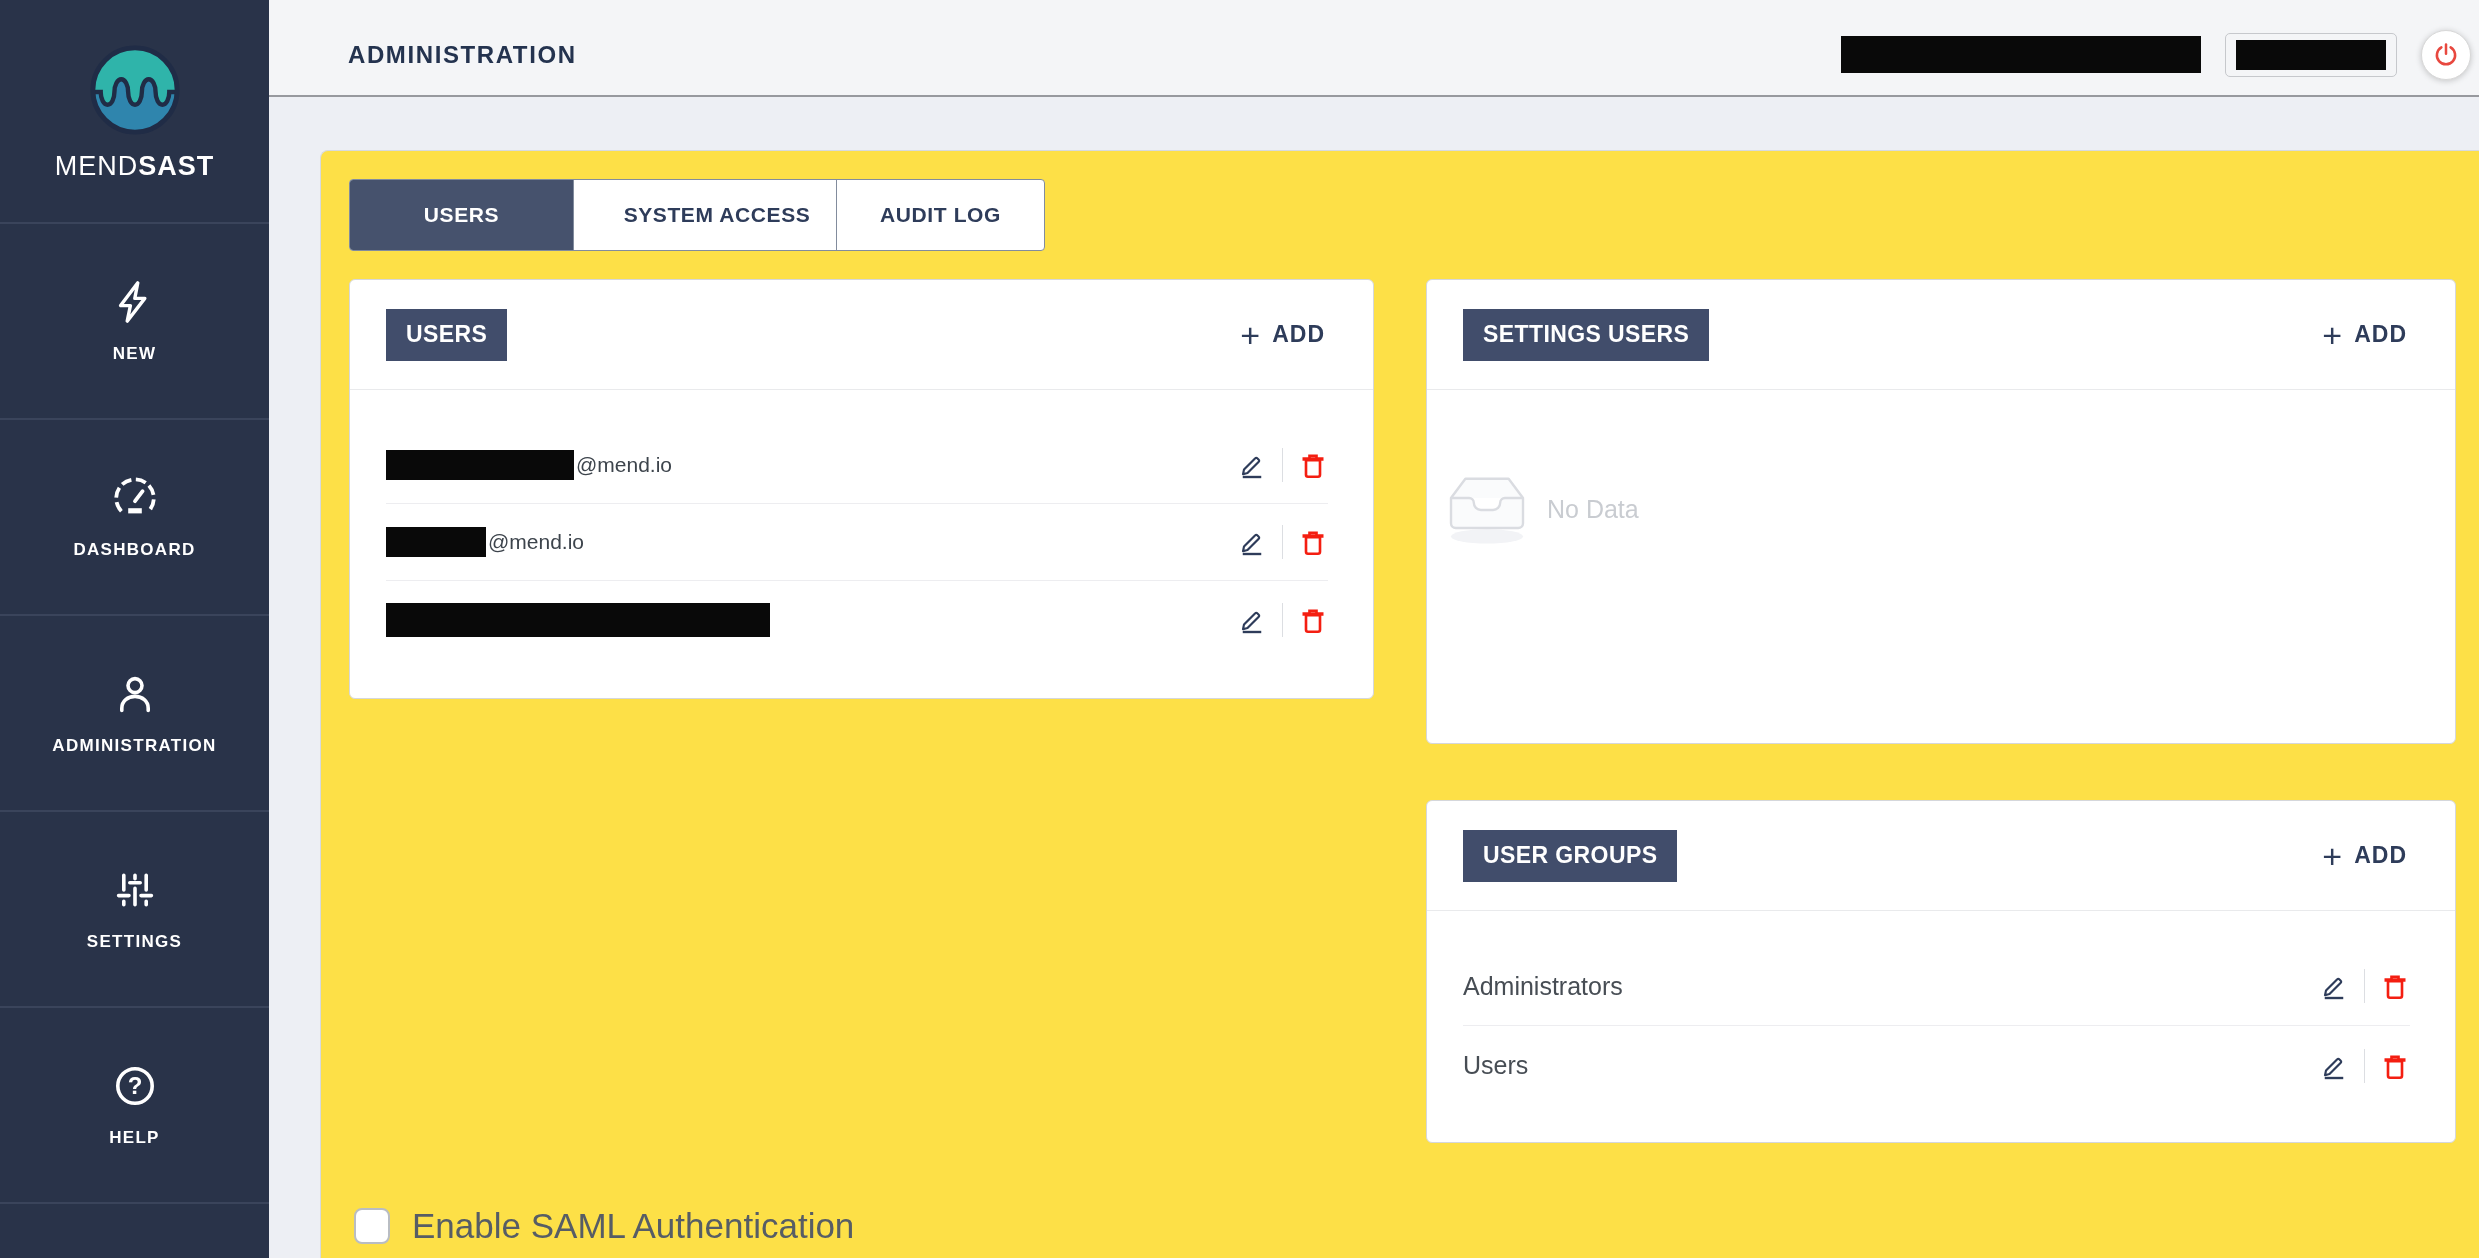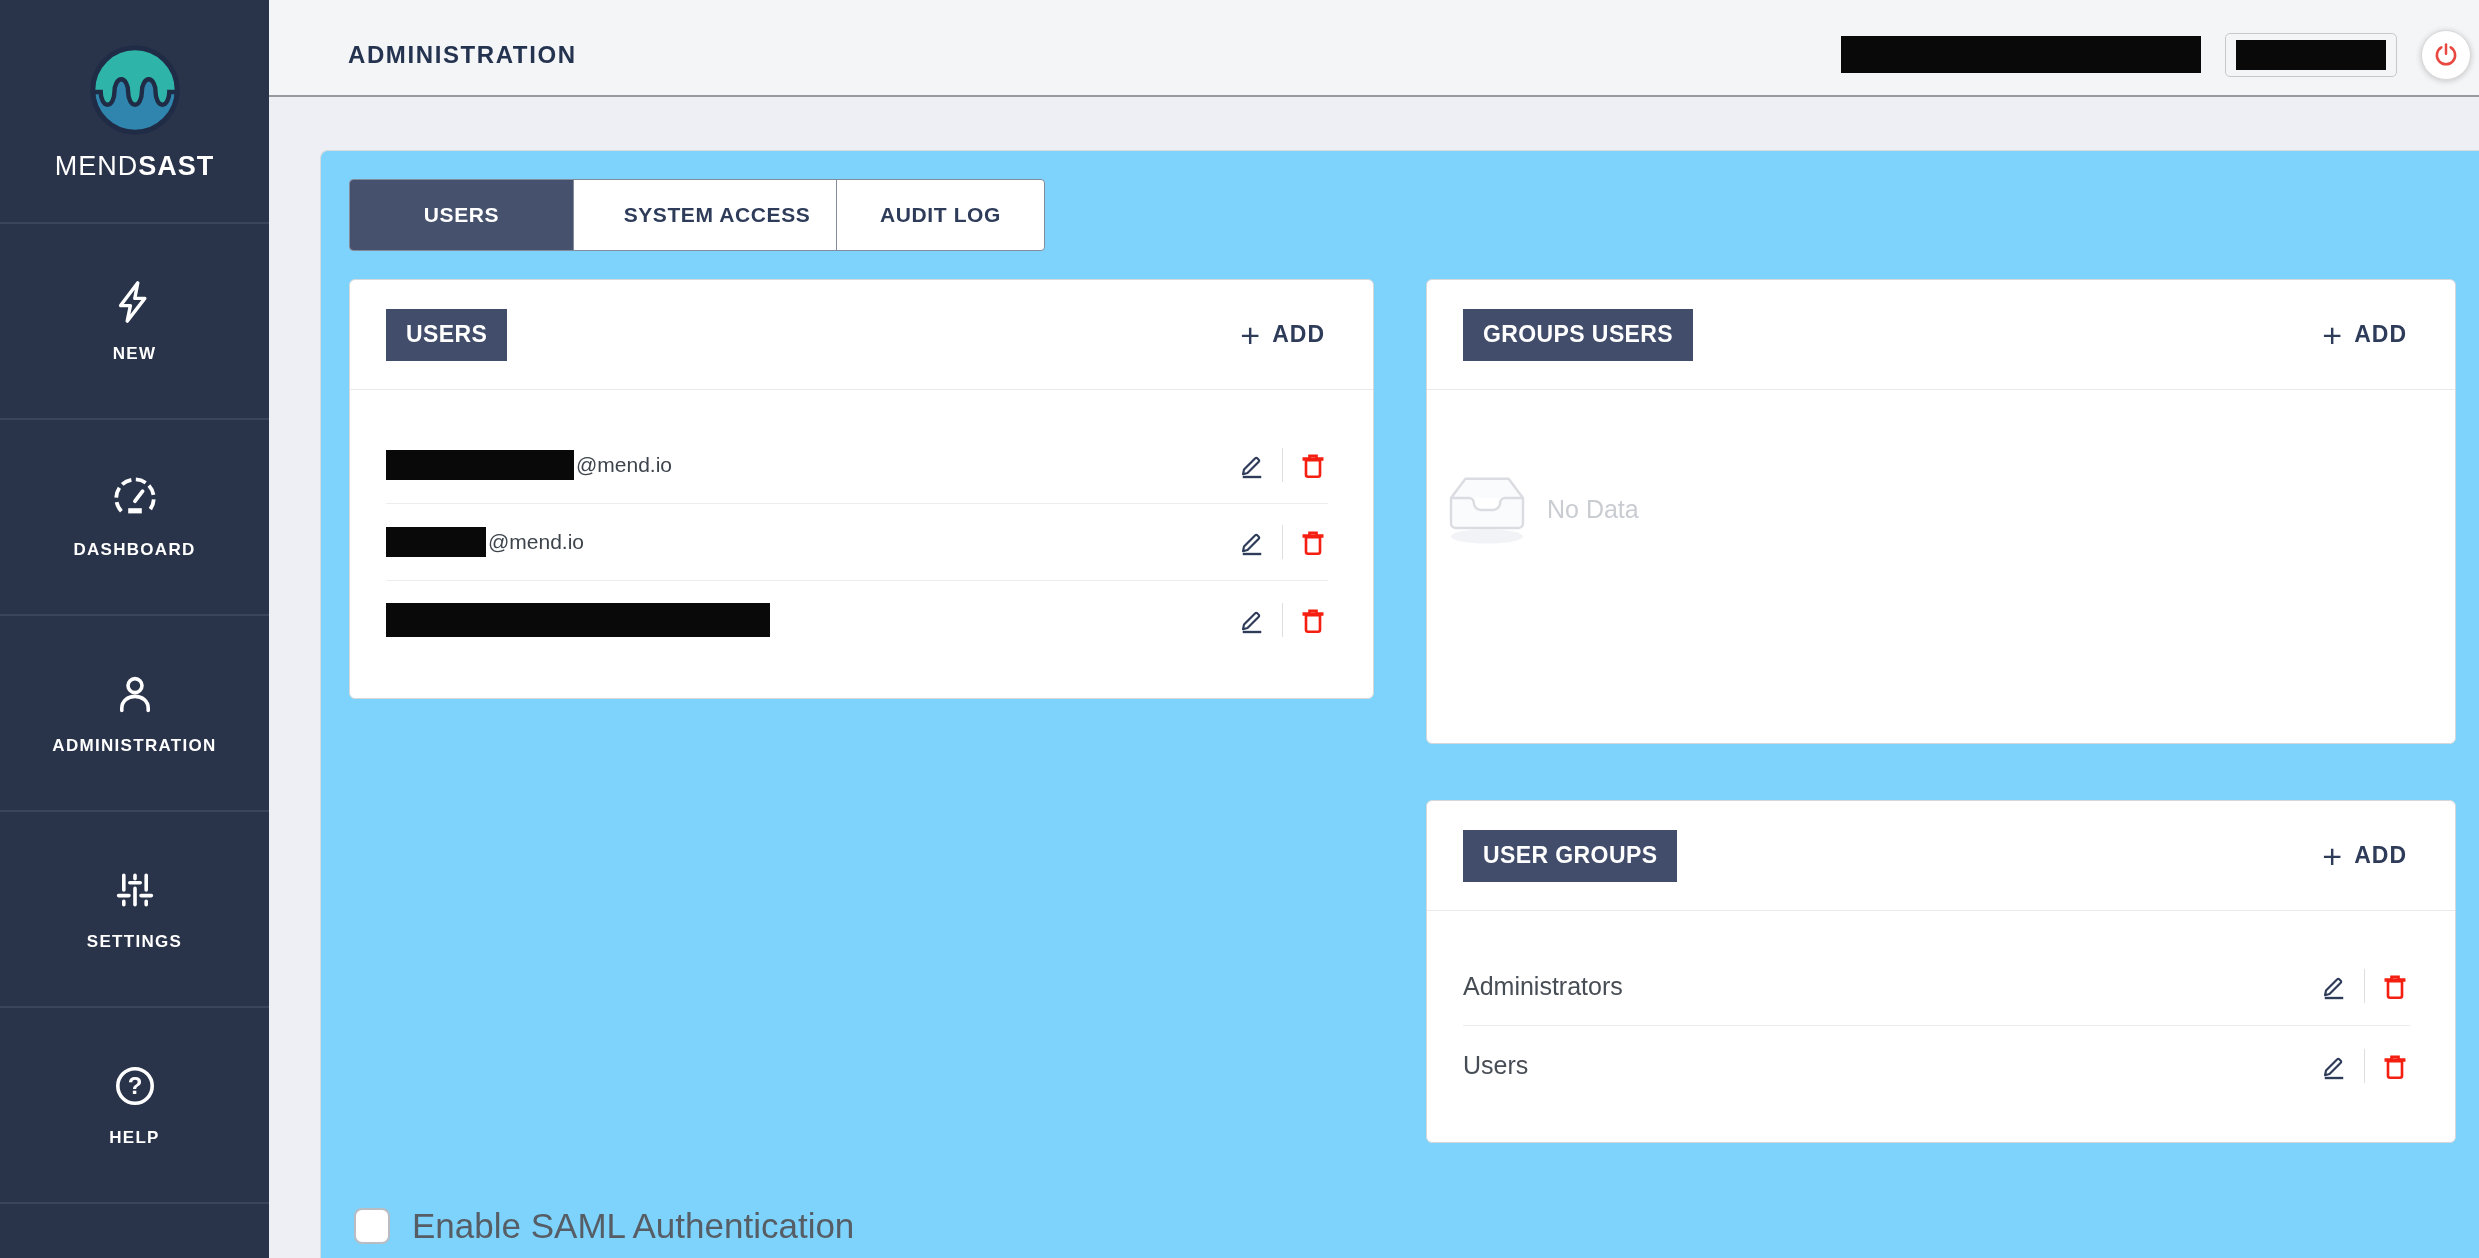--- a/index.html
+++ b/index.html
@@ -28,21 +28,21 @@
   .page-title { font-size:24px; font-weight:700; letter-spacing:1.6px; color:#24334f; margin-right:auto; }
   .redact-lg { width:360px; height:37px; background:#090909; }
   .redact-box { width:172px; height:44px; border:1px solid #c6c8cc; border-radius:5px;
                 display:flex; align-items:center; justify-content:center; cursor:pointer; }
   .redact-sm { width:150px; height:30px; background:#090909; }
   .power-btn { width:50px; height:50px; border-radius:50%; background:#fff; border:1px solid #d8d8d8;
                box-shadow:0 1px 6px rgba(0,0,0,0.2); display:flex; align-items:center; justify-content:center; cursor:pointer; }
   .power-btn svg { width:30px; height:30px; }
 
   
-  .content-panel { position:absolute; left:320px; top:150px; width:2159px; height:1108px; background:#7dd3fc;
+  .content-panel { position:absolute; left:320px; top:150px; width:2159px; height:1108px; background:#fde047;
                    border-top:1px solid #d7dade; border-left:1px solid #d7dade; border-top-left-radius:8px; }
 
   .tabs { position:absolute; left:28px; top:28px; height:72px; display:flex; background:#fff;
           border:1px solid #828c9d; border-radius:4px; overflow:hidden; }
   .tab { display:flex; align-items:center; justify-content:center; font-size:21px; font-weight:700;
          letter-spacing:0.6px; color:#2e3c5a; border-right:1px solid #828c9d; cursor:pointer; }
   .tab:last-child { border-right:none; }
   .tab-users { width:224px; } .tab-system { width:263px;padding-left:24px; } .tab-audit { width:207px; }
   .tab.active { background:#46526d; color:#fff; }
 
@@ -249,21 +249,21 @@
               </svg>
             </button>
           </span>
         </div>
 
       </div>
     </section>
 
     <section class="card card-service">
       <div class="card-header">
-        <span class="badge">GROUPS USERS</span>
+        <span class="badge">SETTINGS USERS</span>
         <button class="add-btn">
           <span class="add-plus">+</span>
           <span class="add-text">ADD</span>
         </button>
       </div>
       <div class="empty-state">
         <svg viewBox="0 0 100 70">
           <ellipse cx="50" cy="62" rx="30" ry="6" fill="#f2f3f6"></ellipse>
           <path d="M20,30 L32,14 H68 L80,30 V51 a4,4 0 0 1 -4,4 H24 a4,4 0 0 1 -4,-4 Z" fill="#fafbfc" stroke="#dadce1" stroke-width="2" stroke-linejoin="round"></path>
           <path d="M20,30 h15 c2.2,0 4,1.8 4,4 c0,3.3 2.7,6 6,6 h10 c3.3,0 6,-2.7 6,-6 c0,-2.2 1.8,-4 4,-4 h15" fill="#fff" stroke="#dadce1" stroke-width="2"></path>

